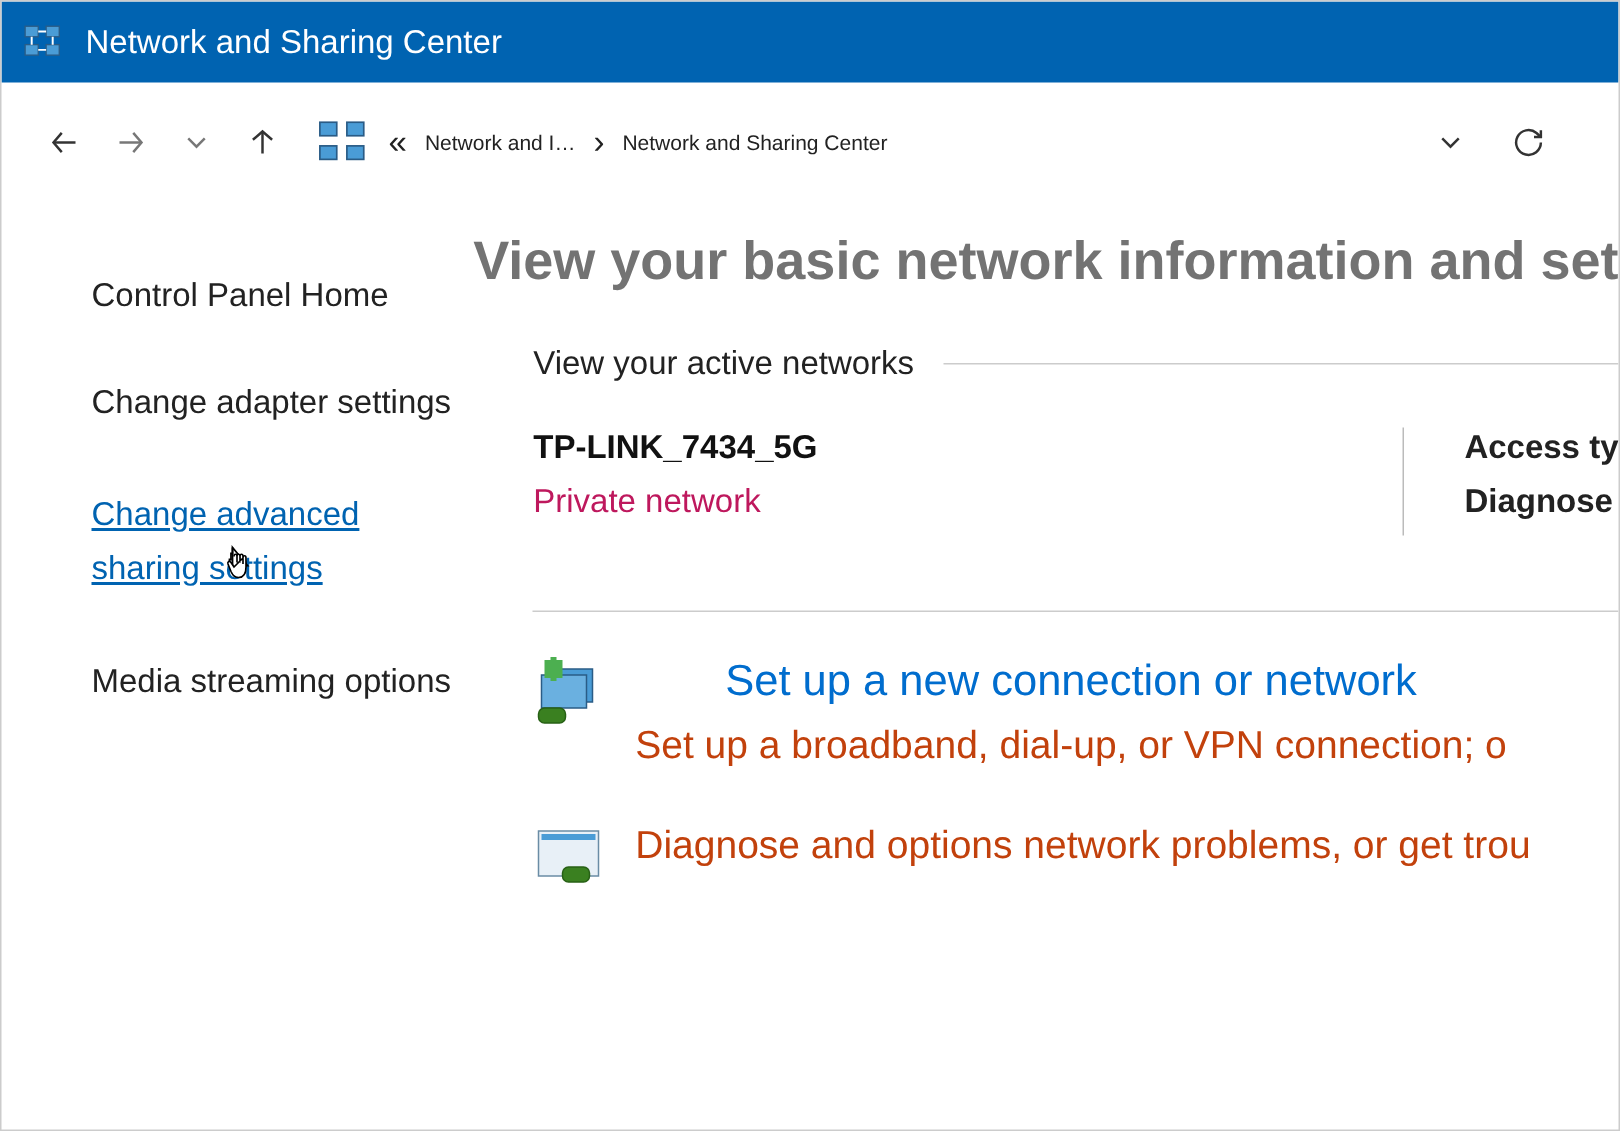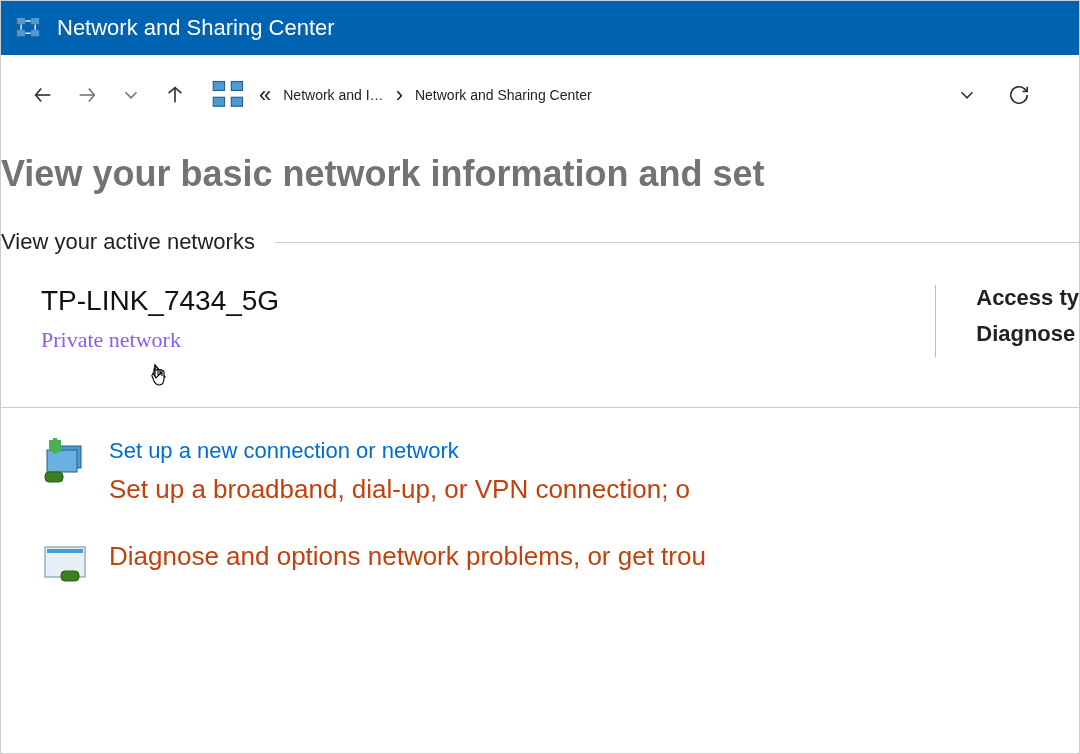--- a/index.html
+++ b/index.html
@@ -27,35 +27,35 @@
     
     .body { display:flex; height:calc(100% - 54px - 80px); }
     .sidebar { width:440px; padding:44px 0 0 60px; }
     .side-link { font-size:22px; color:#222; margin-bottom:40px; display:block; cursor:pointer; max-width:320px; line-height:1.6; }
     .side-link.spaced { margin-bottom:36px; }
     .side-link.active { color:#0063b1; text-decoration:underline; }
 
     .main { flex:1; padding:18px 0 0 0; }
     h1 { font-size:36px; font-weight:700; color:#737373; margin-bottom:34px; white-space:nowrap; }
 
-    .section-head { display:flex; align-items:center; gap:20px; margin-bottom:30px; }
+    .section-head { display:flex; align-items:center; gap:20px; margin-bottom:30px;margin-left:40px; }
     .section-head span { font-size:22px; color:#222; }
     .section-head .line { flex:1; height:1px; background:#ccc; }
 
     .active-net { display:flex; margin-bottom:50px; }
     .net-info { padding-left:40px; padding-right:30px; }
-    .net-name { font-size:28px; font-weight:400; color:#111; margin-bottom:10px; }
-    .net-type { font-size:22px; color:#8b5cf6;font-family:Liberation Serif, serif; }
+    .net-name { font-size:22px; font-weight:700; color:#111; margin-bottom:10px; }
+    .net-type { font-size:22px; color:#be185d; }
     .divider { width:1px; background:#bbb; margin:0 20px 0 auto; }
     .net-right { padding-left:20px; }
     .net-right div { font-size:22px; color:#222; margin-bottom:10px; white-space:nowrap;font-weight:bold; }
 
     .setting-row { display:flex; gap:20px; margin-bottom:36px; padding-left:40px; }
     .setting-icon { width:48px; height:48px; flex-shrink:0; }
-    .setting-text a { font-size:22px; color:#006dce; text-decoration:none; display:block; margin-bottom:10px; cursor:pointer; }
+    .setting-text a { font-size:29px; color:#006dce; text-decoration:none; display:block; margin-bottom:10px; cursor:pointer;text-align:center; }
     .setting-text p { font-size:26px; color:#c2410c; white-space:nowrap; }
 
     .cursor { position:absolute; top:363px; left:147px; pointer-events:none; }
     .cursor svg { width:26px; height:28px; }
   </style>
 </head>
 <body>
 
 <div class="titlebar">
   <span class="titlebar-icon">
@@ -118,20 +118,26 @@
   </div>
   <div class="refresh">
     <svg viewBox="0 0 24 24">
         <path d="M21 12a9 9 0 1 1-3.2-6.9L21 8"></path>
         <polyline points="21 3 21 8 16 8"></polyline>
       </svg>
   </div>
 </div>
 
 <div class="body">
+  <div class="sidebar">
+    <a class="side-link spaced">Control Panel Home</a>
+    <a class="side-link">Change adapter settings</a>
+    <a class="side-link active">Change advanced sharing settings</a>
+    <a class="side-link">Media streaming options</a>
+  </div>
 
   <div class="main">
     <h1>View your basic network information and set</h1>
 
     <div class="section-head">
       <span>View your active networks</span>
       <div class="line"></div>
     </div>
 
     <div class="active-net">

